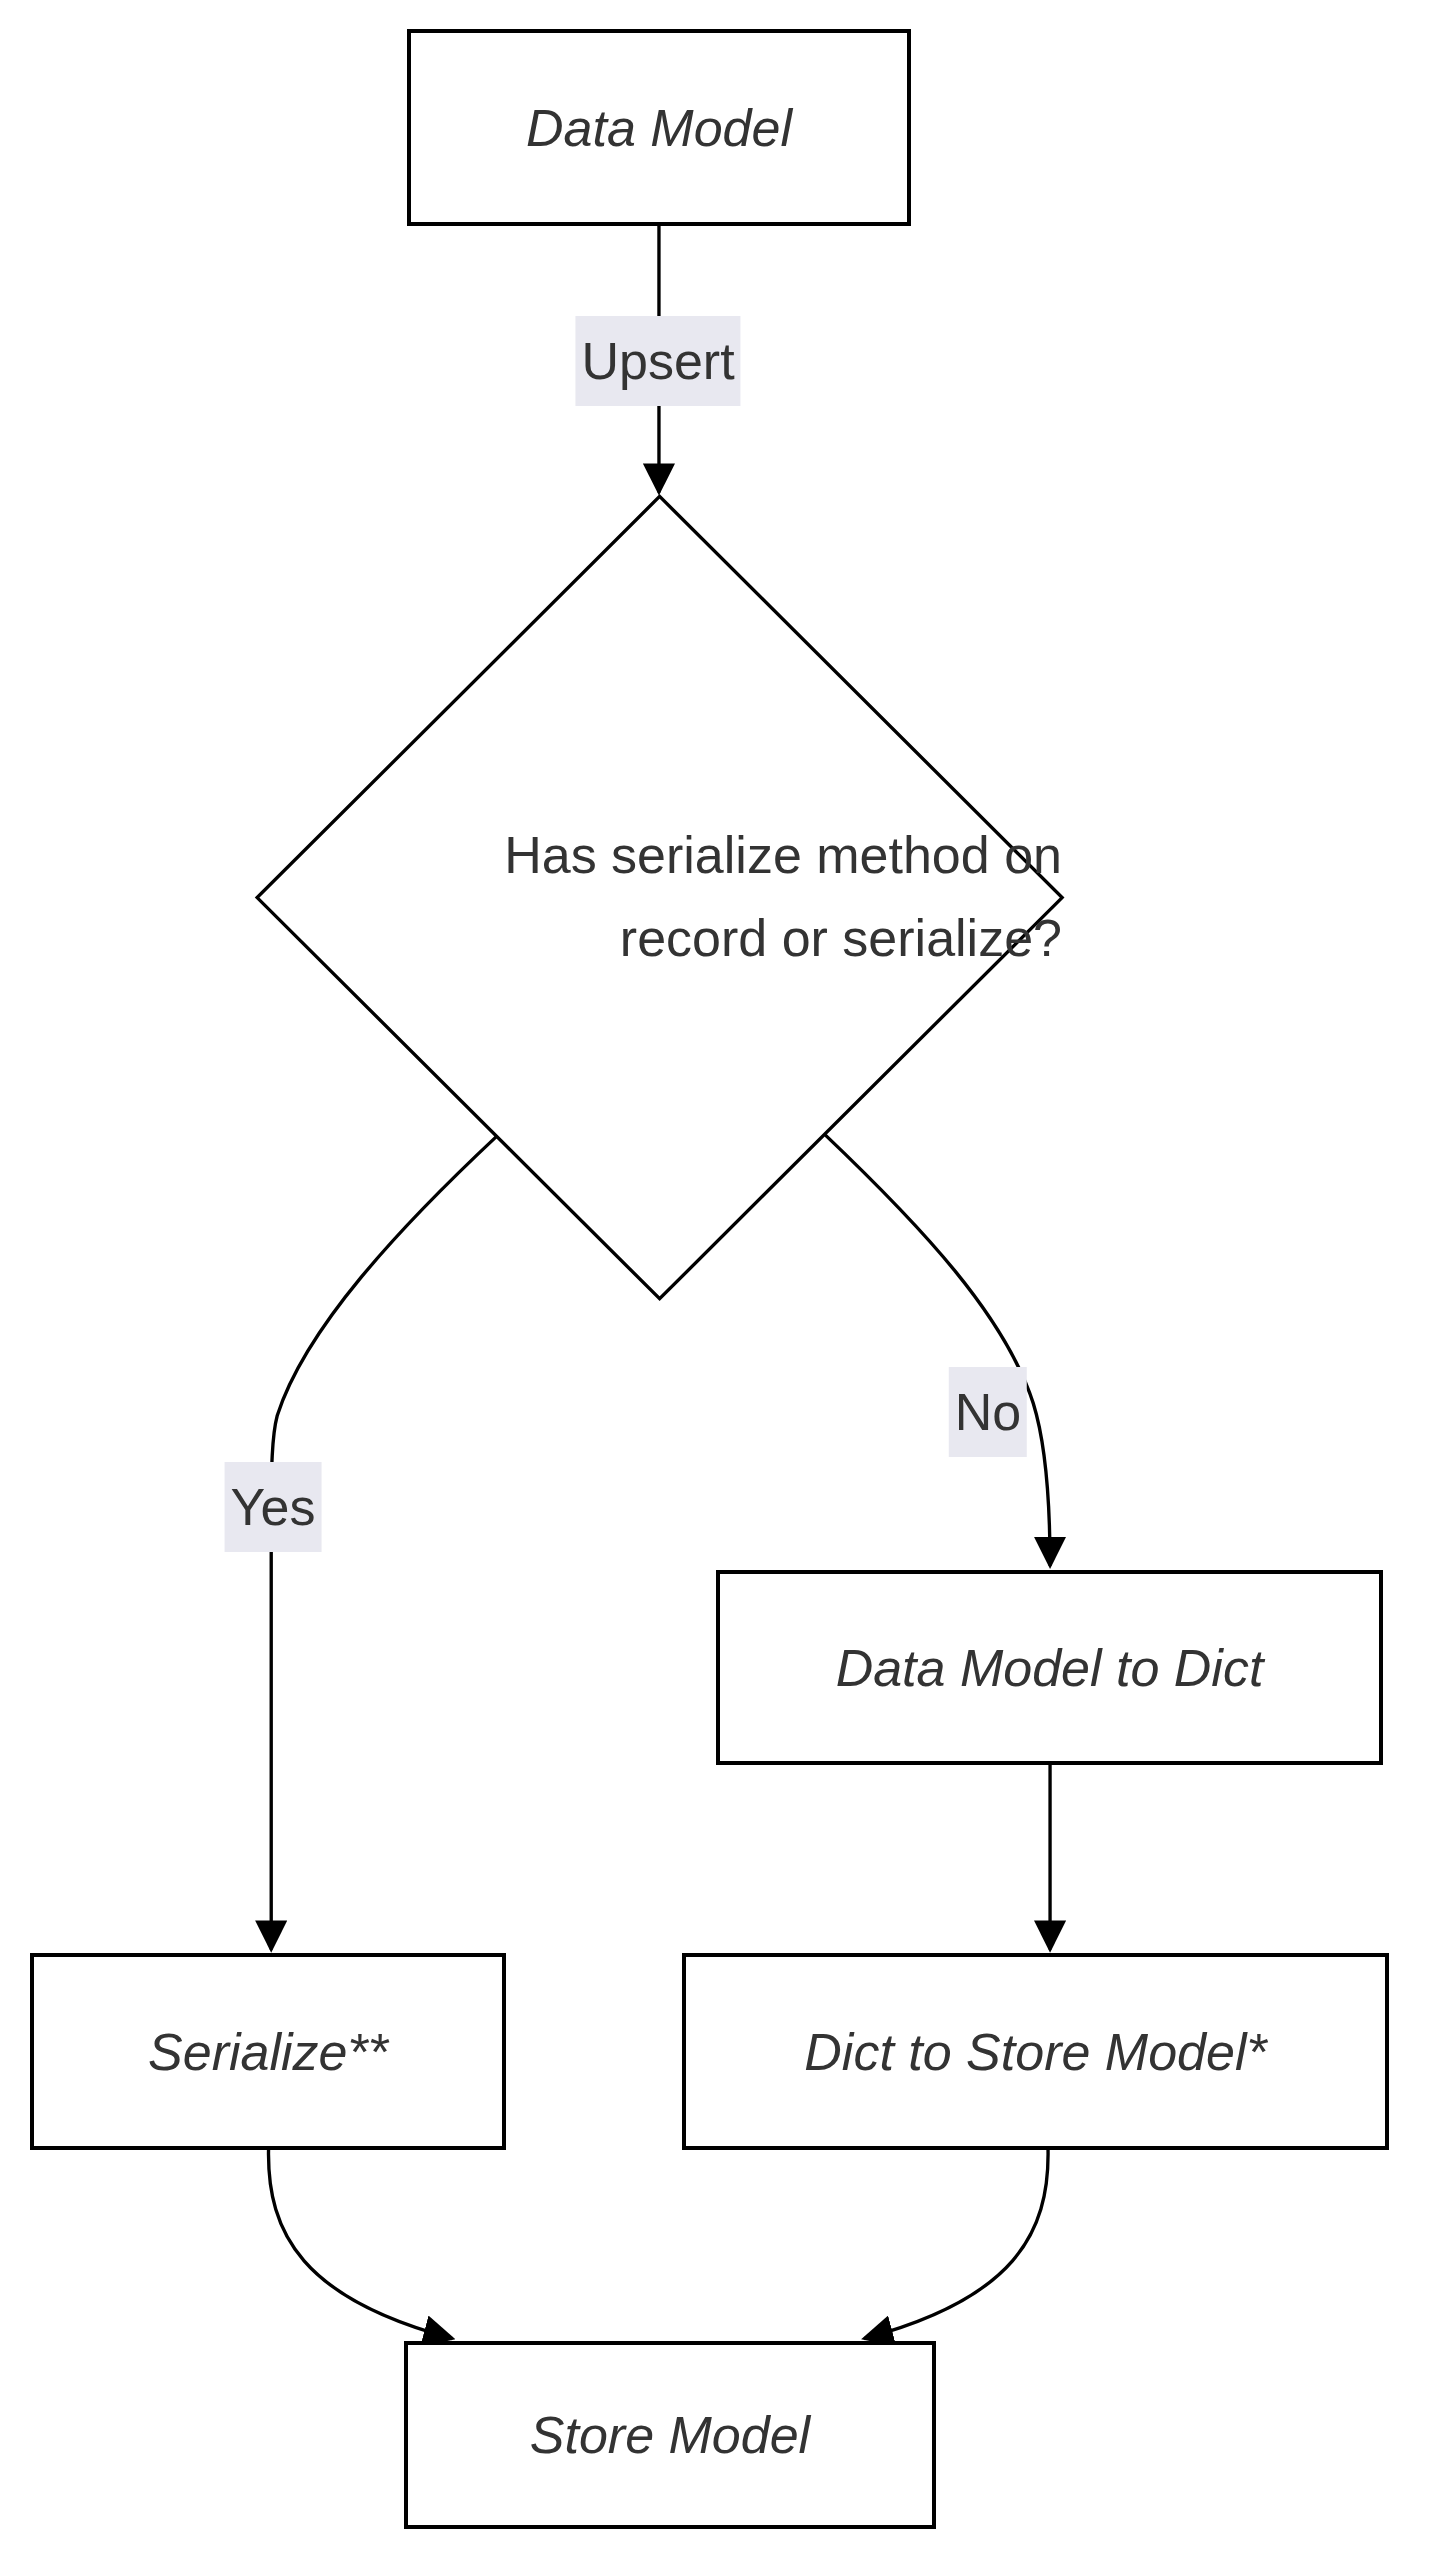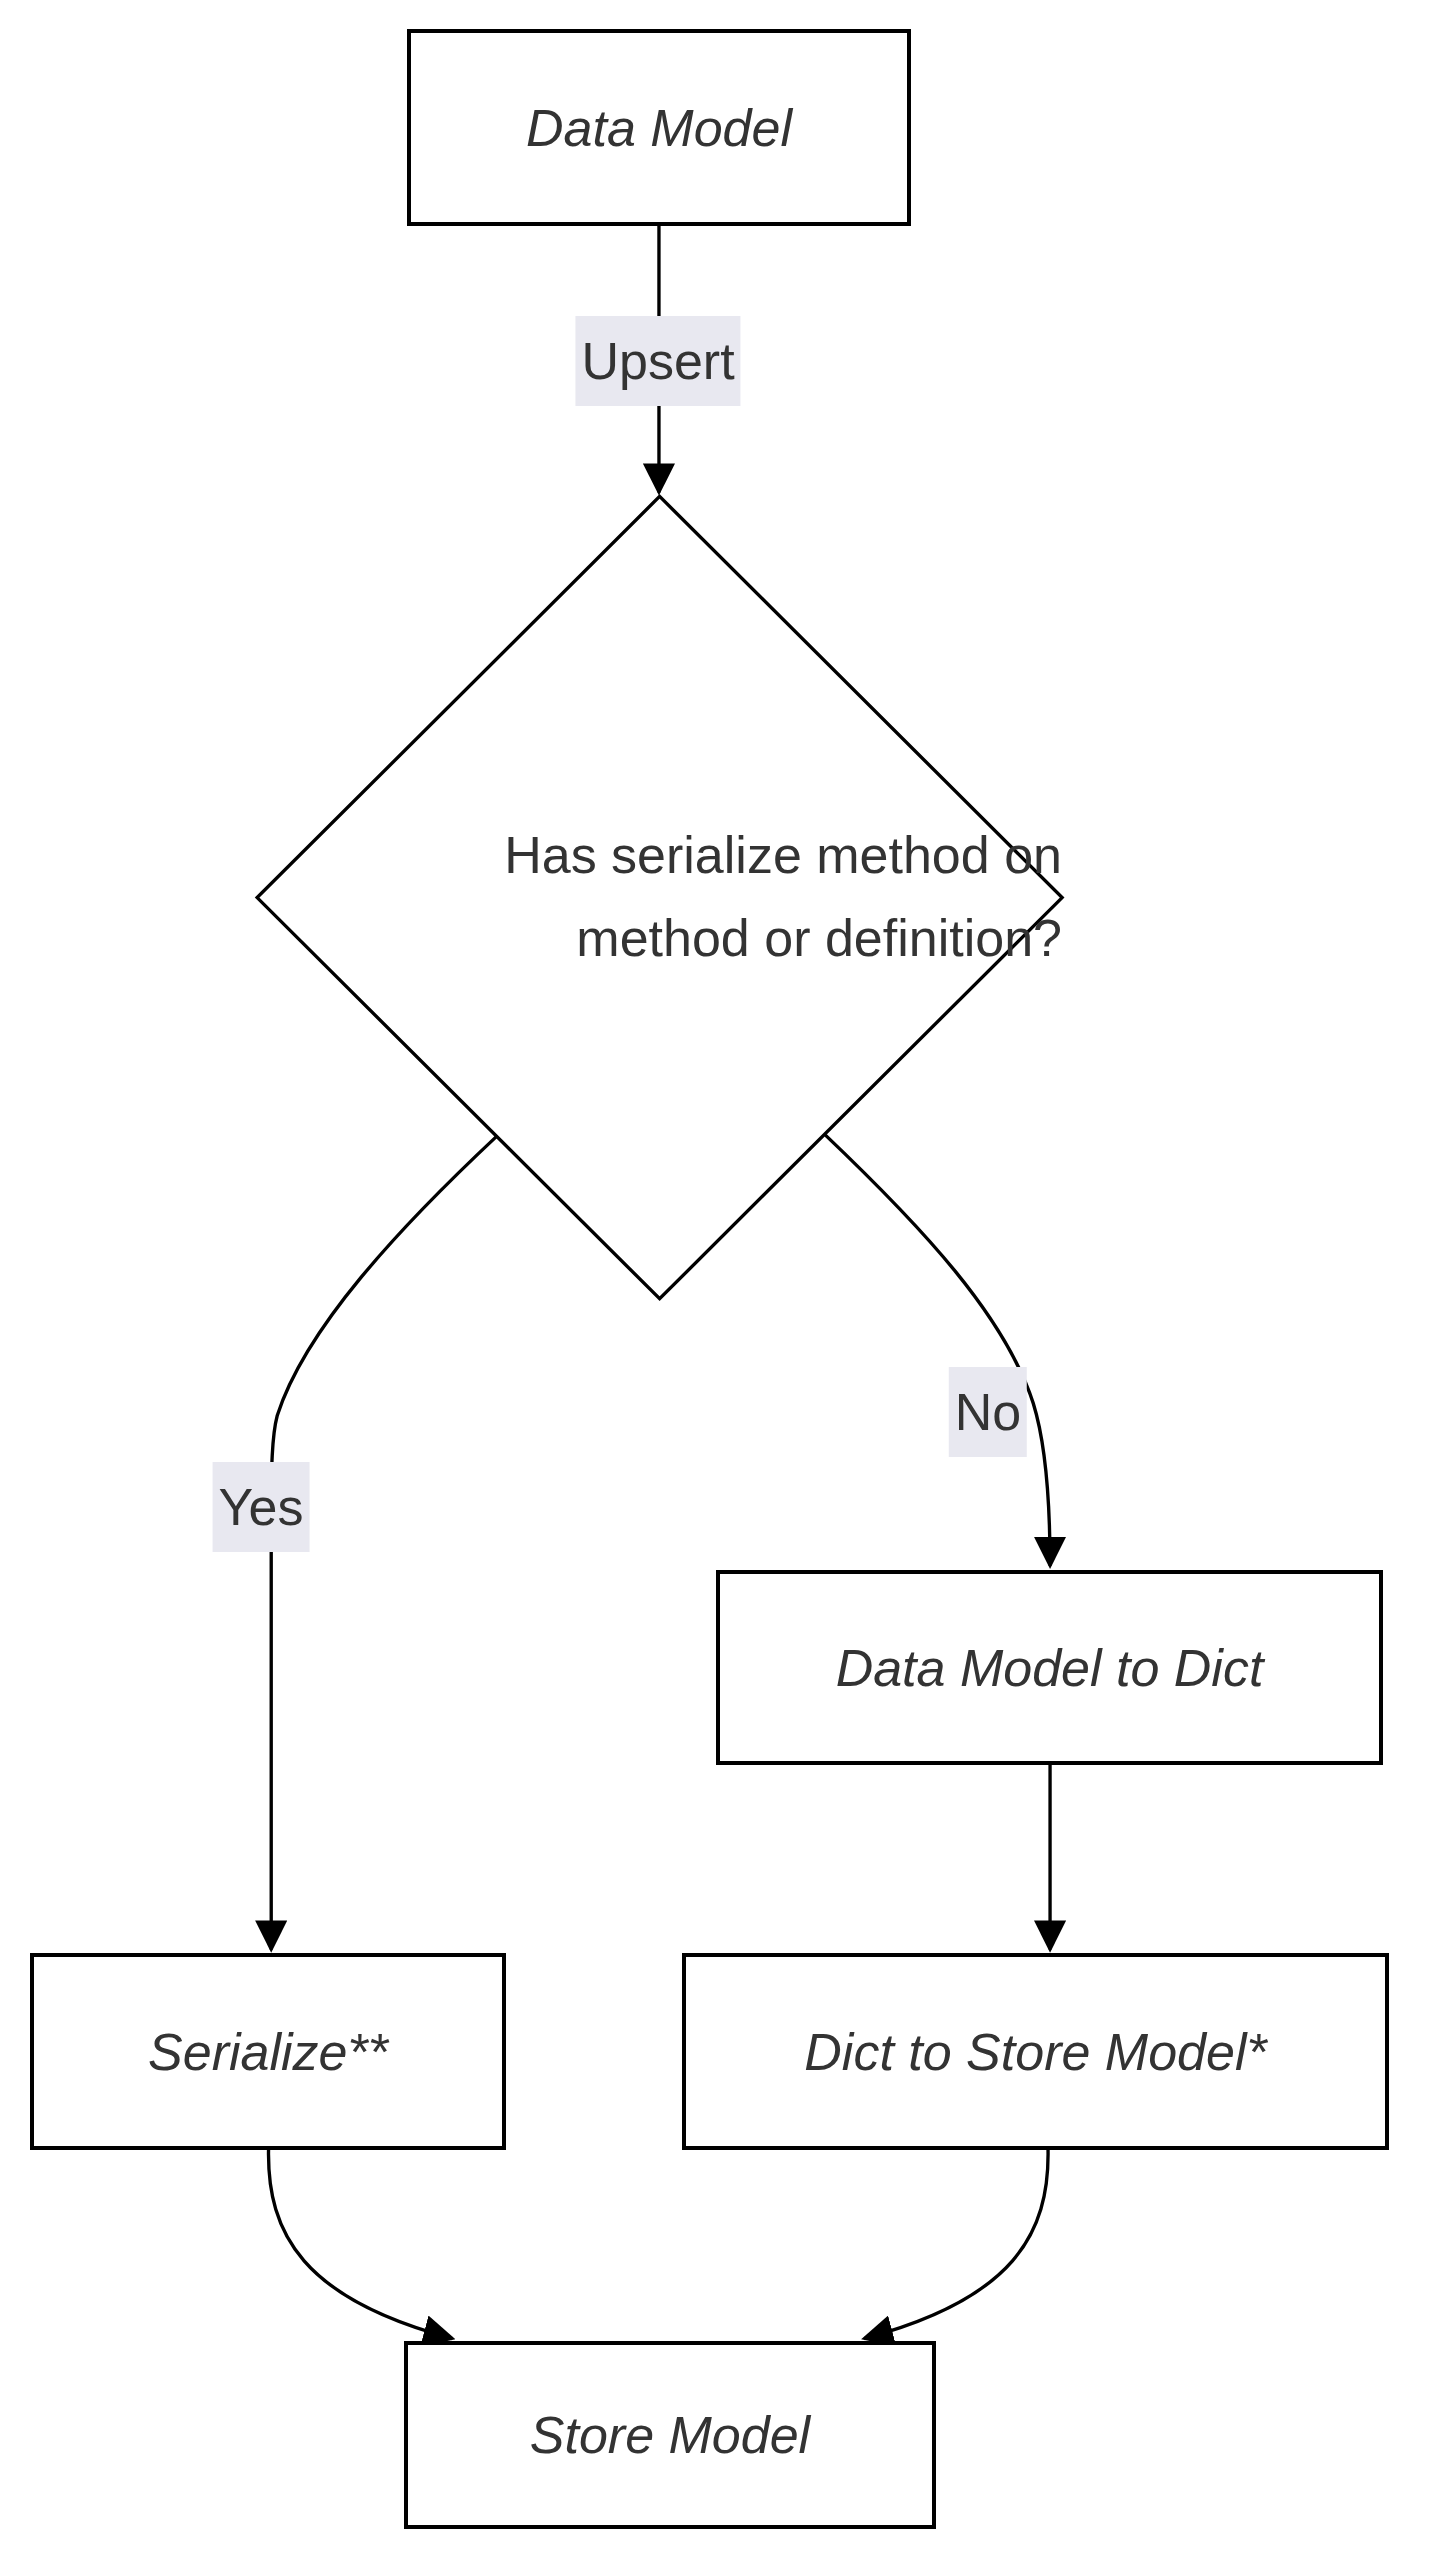--- a/index.html
+++ b/index.html
@@ -77,21 +77,21 @@
     transform: translate(-50%, -50%);
     background: var(--edge-label-bg, #e8e8f0);
     color: var(--text, #333333);
     font-size: 52px;
     line-height: 78px;
     padding: 6px 6px;
     white-space: nowrap;
     text-align: center;
   }
   #label-upsert { left: 658px;  top: 361px;  }
-  #label-yes    { left: 261px;  top: 1507px; }
+  #label-yes    { left: 273px;  top: 1507px; }
   #label-no     { left: 980px; top: 1412px; margin-left: 8px; }
 </style>
 </head>
 <body>
 
 <div class="canvas">
 
   <svg class="edge-layer" viewBox="0 0 2143 3840" aria-hidden="true">
     <defs>
       <marker id="arrow" viewBox="0 0 10 10" refX="9" refY="5" markerWidth="48" markerHeight="48" markerUnits="userSpaceOnUse" orient="auto-start-reverse">
@@ -129,21 +129,21 @@
   <div class="node" id="node-dict-to-store">
     <span>Dict to Store Model*</span>
   </div>
 
   <div class="node" id="node-store-model">
     <span>Store Model</span>
   </div>
 
   <div class="decision-label">
     <span>Has serialize method on</span>
-    <span>method or definition?</span>
+    <span>record or serialize?</span>
   </div>
 
   <div class="edge-label" id="label-upsert">Upsert</div>
   <div class="edge-label" id="label-yes">Yes</div>
   <div class="edge-label" id="label-no">No</div>
 
 </div>
 
 
 </body></html>

